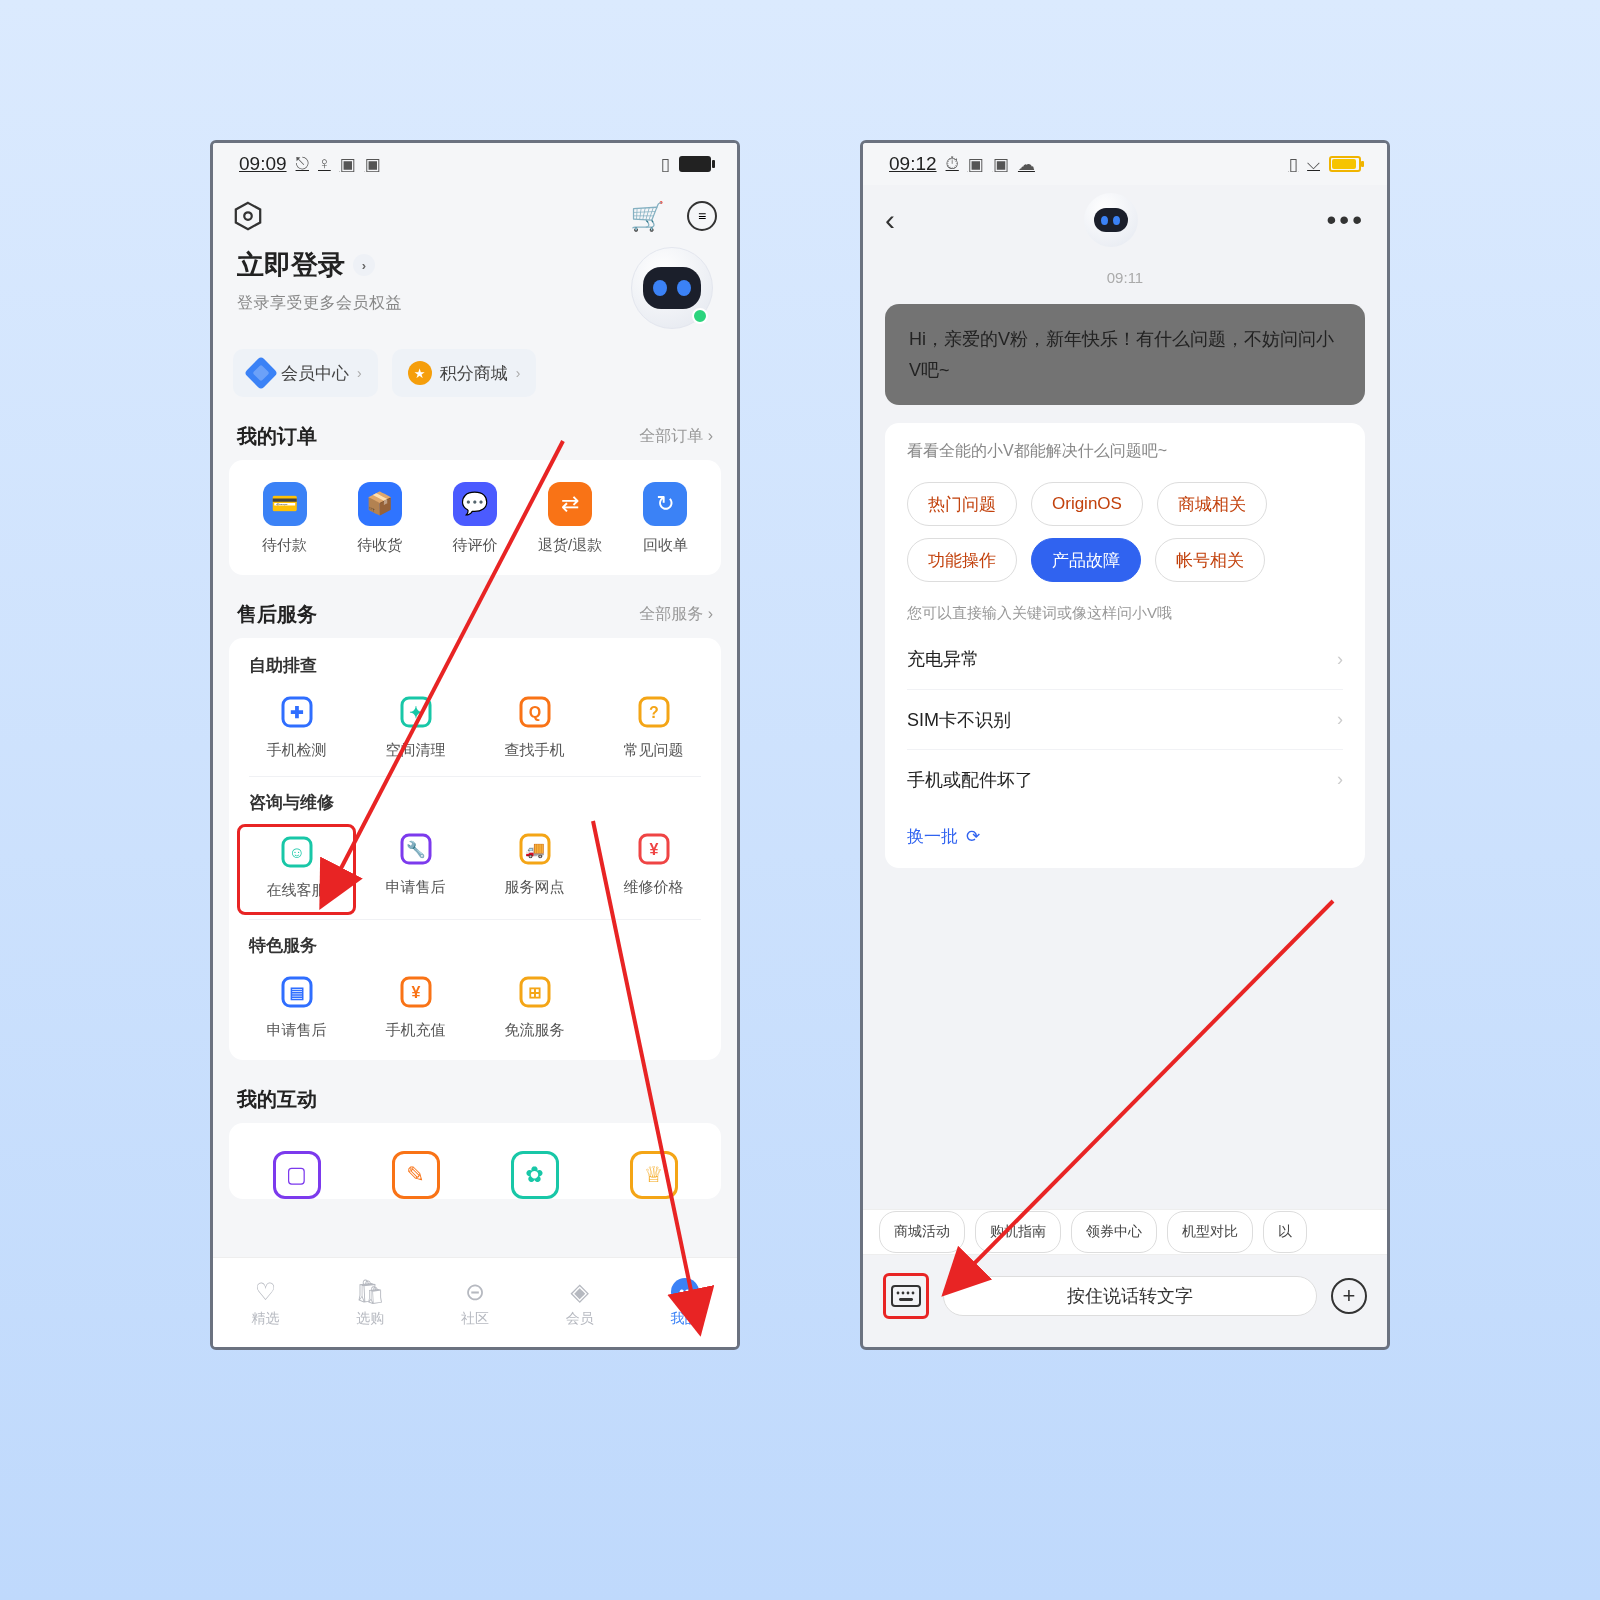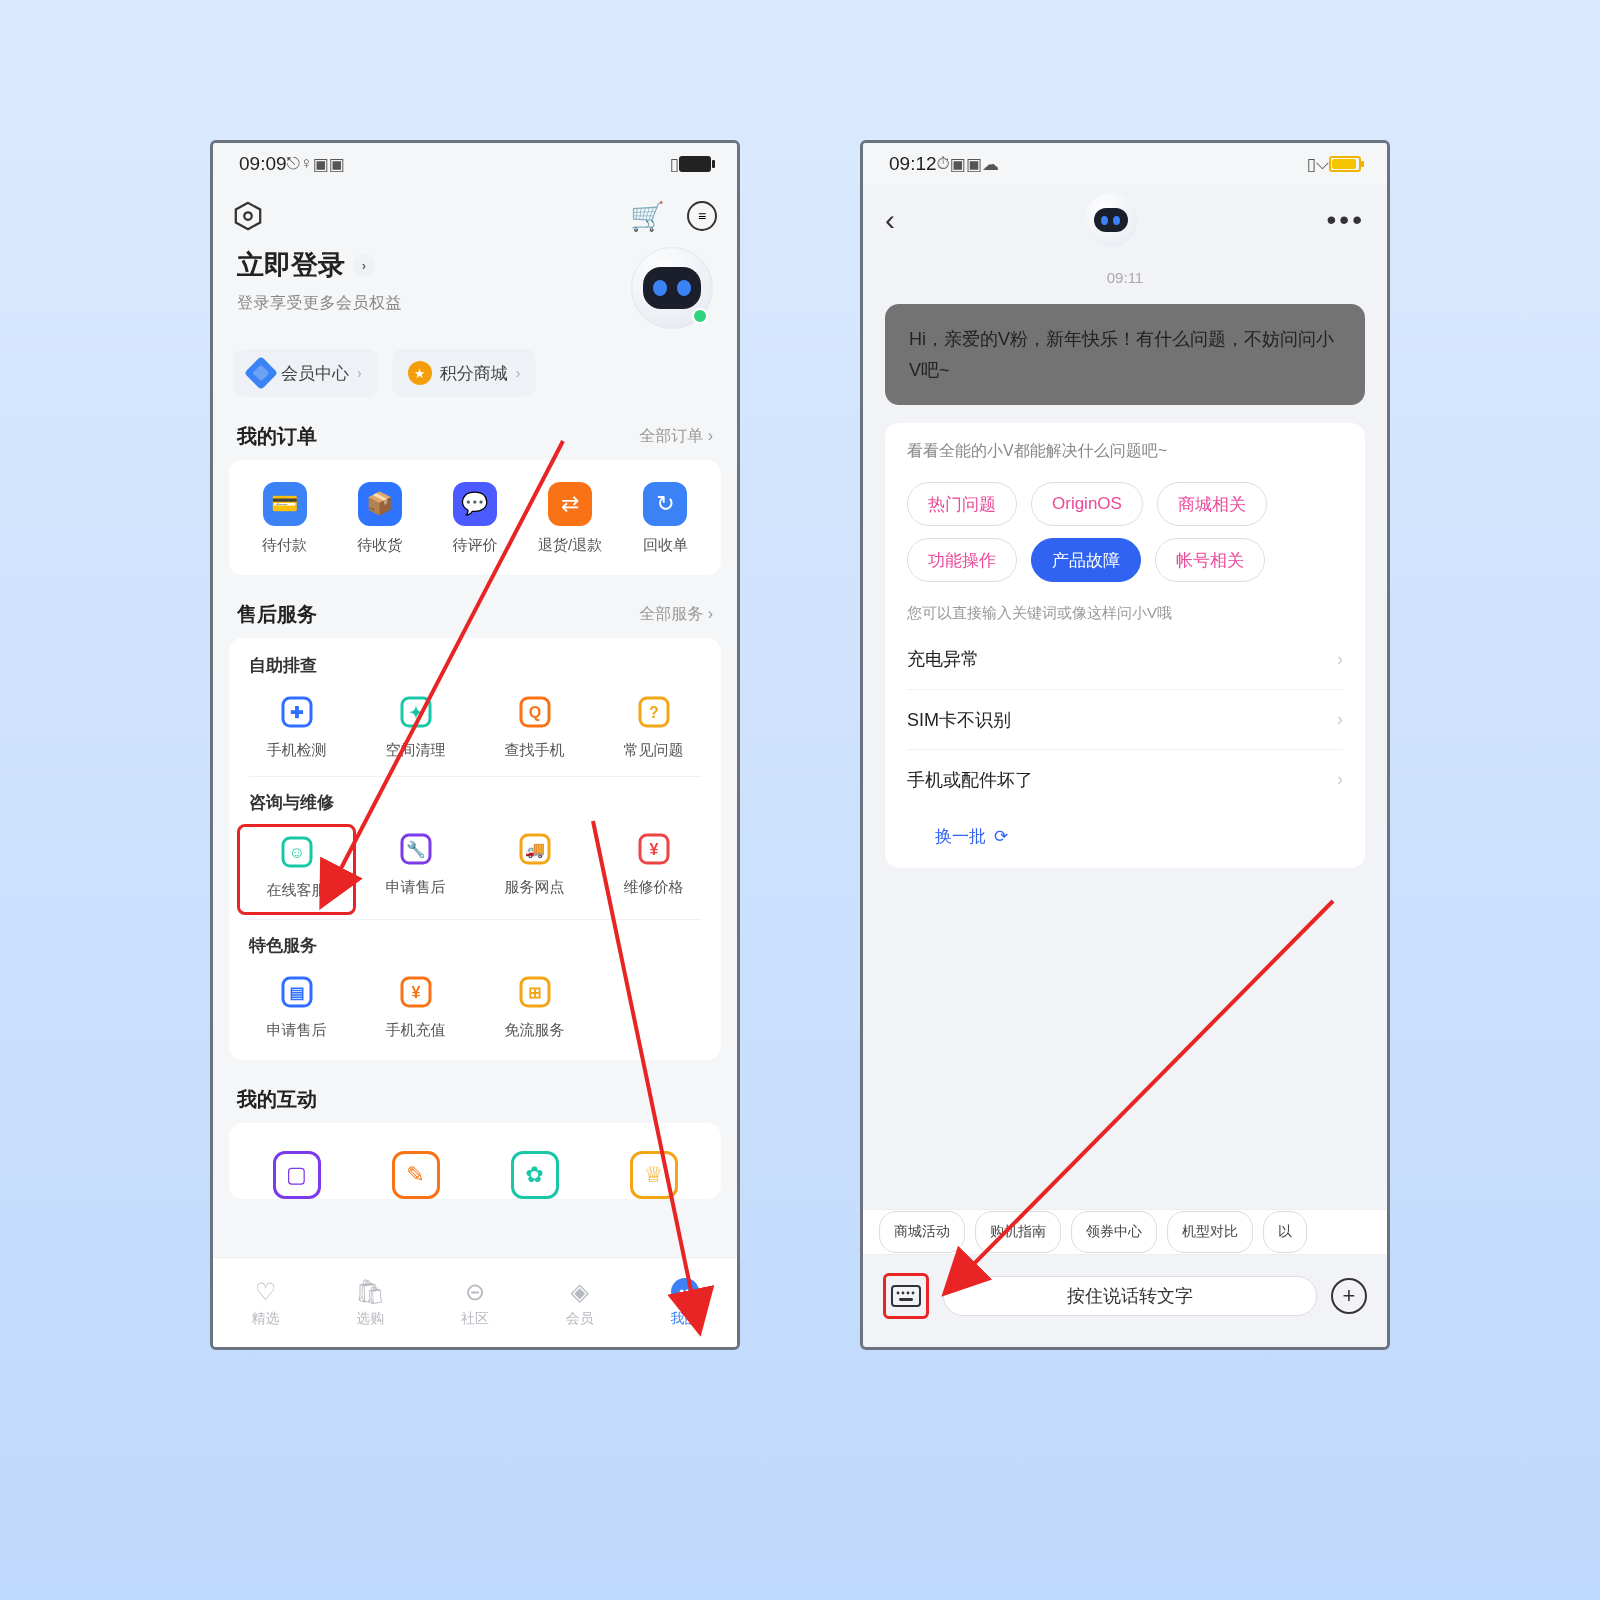--- a/index.html
+++ b/index.html
@@ -13,21 +13,21 @@
   .phone {
     width: 530px; height: 1210px; background: #f5f6f8;
     border: 3px solid #6b7280; border-radius: 6px;
     overflow: hidden; position: relative; display: flex; flex-direction: column;
   }
   
   .statusbar {
     height: 42px; display: flex; align-items: center; justify-content: space-between;
     padding: 0 26px; font-size: 19px; color: #222; background: #f5f6f8;
   }
-  .statusbar .left, .statusbar .right { display: flex; align-items: center; gap: 0; }
+  .statusbar .left, .statusbar .right { display: flex; align-items: center; gap: 9px; text-decoration: underline; }
   .batt-black { width: 32px; height: 16px; background: #222; border-radius: 3px; position: relative; }
   .batt-black::after { content: ""; position: absolute; right: -4px; top: 4px; width: 3px; height: 8px; background: #222; border-radius: 1px; }
   .batt-yellow { width: 32px; height: 16px; border: 2px solid #f0b400; border-radius: 3px; position: relative; }
   .batt-yellow::before { content: ""; position: absolute; left: 1px; top: 1px; bottom: 1px; width: 85%; background: #f6c400; border-radius: 2px; }
   .batt-yellow::after { content: ""; position: absolute; right: -5px; top: 3px; width: 3px; height: 6px; background: #f0b400; border-radius: 1px; }
   .sicon { font-size: 17px; color: #555; }
   
   .toprow {
     height: 62px; display: flex; align-items: center; justify-content: space-between; padding: 0 20px;
   }
@@ -100,28 +100,28 @@
   .mini-bot .face { width: 34px; height: 24px; background:#1b1f2b; border-radius:12px; display:flex; align-items:center; justify-content:center; gap:5px;}
   .mini-bot .eye { width:7px; height:9px; background:#3b82f6; border-radius:50%;}
   .more3 { font-size: 28px; letter-spacing: 3px; color:#333; }
   .chat-time { text-align: center; color: #aaa; font-size: 15px; padding: 14px 0 10px; }
   .bubble { margin: 8px 22px; background: #737373; border-radius: 14px; padding: 20px 24px; font-size: 18px; color: #222; line-height: 1.7; }
   .panel { margin: 10px 22px; background: #fff; border-radius: 14px; padding: 18px 22px 10px; }
   .panel-h { font-size: 16px; color: #888; margin-bottom: 20px; }
   .chips { display: flex; flex-wrap: wrap; gap: 12px 14px; }
   .chip {
     height: 44px; padding: 0 20px; border: 1px solid #ddd; border-radius: 22px;
-    display: flex; align-items: center; font-size: 17px; color: #ec4899; background:#fff;
+    display: flex; align-items: center; font-size: 17px; color: #c2410c; background:#fff;
   }
   .chip.sel { background: #3063f0; color: #fff; border-color: #3063f0; }
   .panel-sub { font-size: 15px; color: #999; margin: 22px 0 6px; }
   .listrow { height: 60px; display: flex; align-items: center; justify-content: space-between; font-size: 18px; color: #222; border-top: 1px solid #f1f2f5; }
   .listrow:first-of-type { border-top: none; }
   .listrow .arr { color: #ccc; font-size: 18px; }
-  .swap { color: #3063f0; font-size: 17px; padding: 16px 0 10px; display:flex; align-items:center; gap:8px;margin-left:28px;}
+  .swap { color: #3063f0; font-size: 17px; padding: 16px 0 10px; display:flex; align-items:center; gap:8px;}
   
   .suggbar { position: absolute; bottom: 92px; left: 0; right: 0; height: 46px; background: #fff; border-top:1px solid #eee; border-bottom:1px solid #eee; display: flex; align-items: center; gap: 10px; padding: 0 16px; overflow: hidden; }
   .sugg { height: 42px; padding: 8px 14px; border: 1px solid #ddd; border-radius: 17px; display: flex; align-items: center; font-size: 14px; color: #444; white-space: nowrap; }
   
   .inputbar { position: absolute; bottom: 16px; left: 0; right: 0; height: 70px; display: flex; align-items: center; gap: 14px; padding: 0 20px; }
   .kb-box { width: 46px; height: 46px; display:flex; align-items:center; justify-content:center; }
   .kb-box.hl-red { border-radius: 6px; }
   .voicebtn { flex: 1; height: 40px; border: 1px solid #ddd; border-radius: 26px; display: flex; align-items: center; justify-content: center; font-size: 18px; color: #333; background:#fff;}
   .plus { width: 36px; height: 36px; border: 2px solid #333; border-radius: 50%; display: flex; align-items: center; justify-content: center; font-size: 22px; color:#333;}
   

